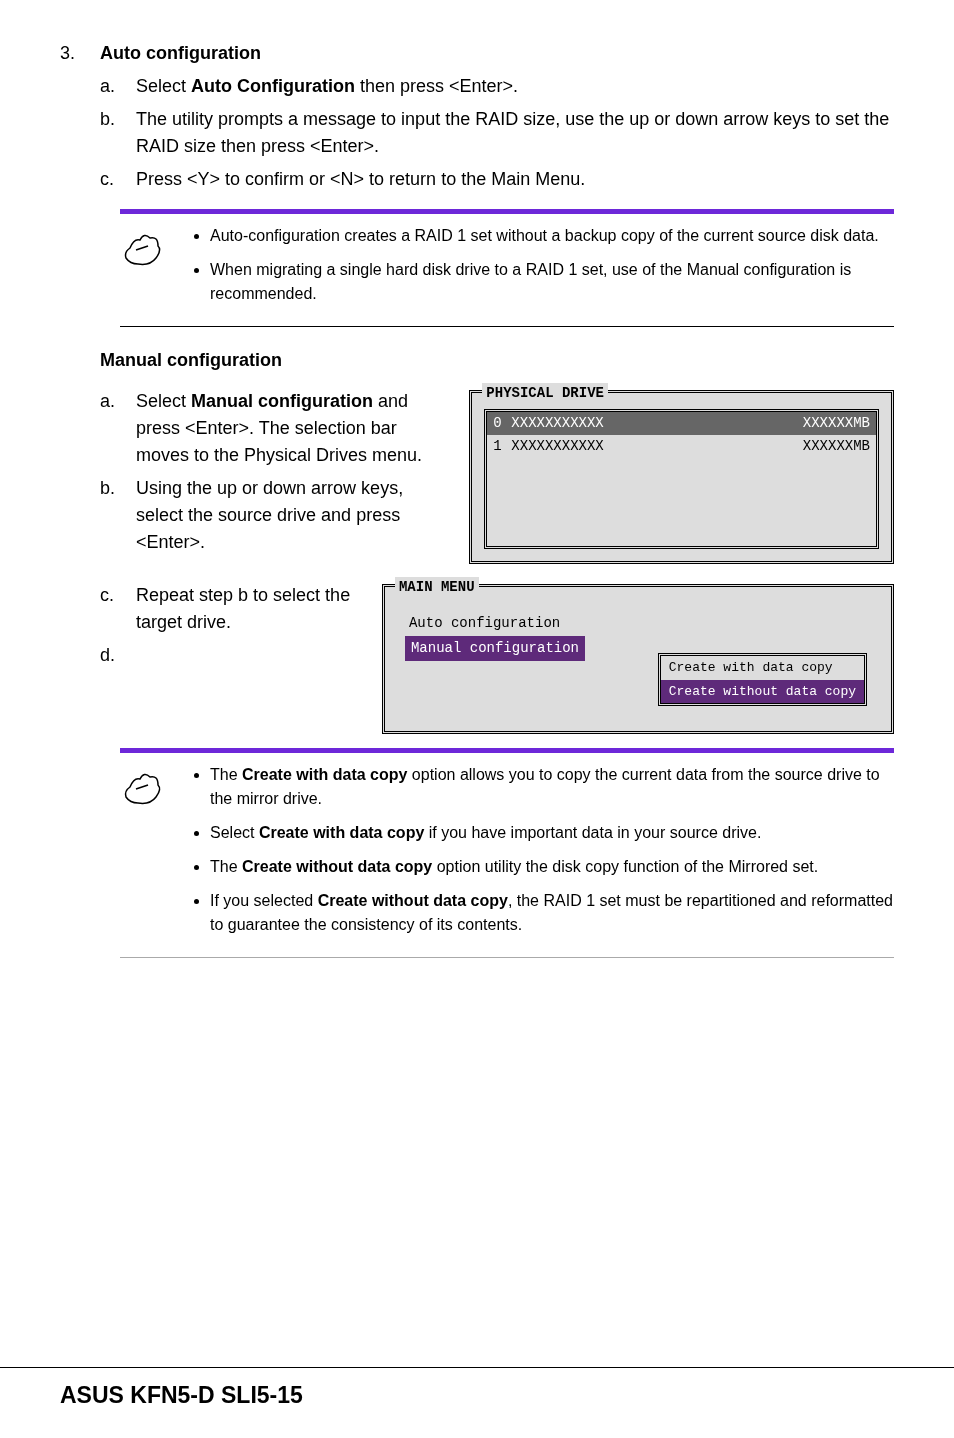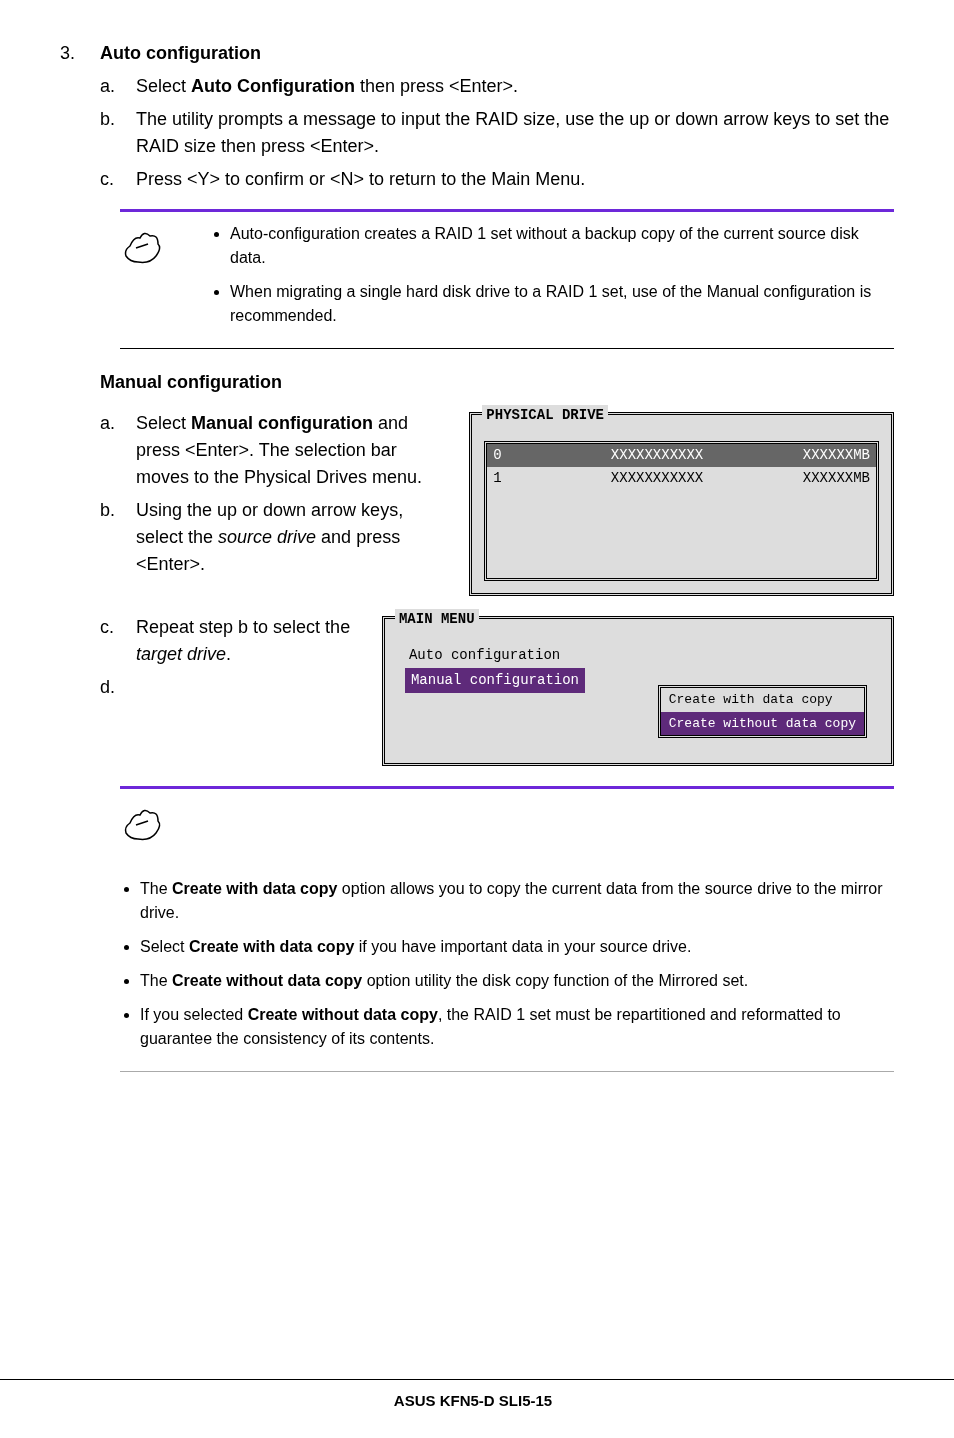--- a/index.html
+++ b/index.html
@@ -33,25 +33,24 @@
     margin-top: 6px;
     margin-bottom: 6px;
   }
   .sub-letter {
     width: 36px;
     flex-shrink: 0;
   }
   .sub-text { flex: 1; }
   .note-row {
     display: flex;
-    border-top: 3px solid #6d28d9;
+    border-top: 5px solid #6d28d9;
     border-bottom: 1px solid #000;
     padding: 10px 0;
     margin: 10px 0 20px 60px;
-    gap: 20px;
   }
   .note-row.thin {
     border-bottom: 1px solid #aaa;
   }
   .note-icon {
     width: 70px;
     flex-shrink: 0;
     font-size: 34px;
     padding-top: 4px;
   }
@@ -68,21 +67,21 @@
   .two-col2 {
     display: flex;
     gap: 12px;
     margin-top: 12px;
   }
   .two-col2 .left { flex: 0 0 34%; }
   .two-col2 .right { flex: 1; }
   .tui-box {
     border: 3px double #000;
     background: #ddd;
-    padding: 20px 12px 12px 12px;
+    padding: 10px 12px 12px 12px;
     font-family: "Courier New", monospace;
     font-size: 14px;
     position: relative;
     margin-top: 8px;
   }
   .tui-title {
     position: absolute;
     top: -10px;
     left: 10px;
     background: #ddd;
@@ -93,21 +92,21 @@
     border: 3px double #000;
     margin-top: 6px;
     padding: 0;
     min-height: 140px;
   }
   .tui-row {
     display: flex;
     padding: 1px 6px;
   }
   .tui-row .c1 { width: 18px; }
-  .tui-row .c2 { flex: 1; text-align: center; }
+  .tui-row .c2 { flex: 1; }
   .tui-row .c3 { text-align: center; }
   .tui-sel {
     background: #666;
     color: #fff;
   }
   .tui-box2 {
     border: 3px double #000;
     background: #ddd;
     padding: 10px 12px 12px 20px;
     font-family: "Courier New", monospace;
@@ -122,35 +121,35 @@
     position: absolute;
     right: 24px;
     top: 66px;
     border: 3px double #000;
     background: #ddd;
     font-family: "Courier New", monospace;
     font-size: 13px;
   }
   .popup div { padding: 2px 8px; white-space: nowrap; }
   .popup .psel { background: #5e2a7a; color: #fff; }
-  .italic { font-style: italic; }
+  .italic { }
   .footer {
     position: absolute;
     bottom: 26px;
     left: 0;
     right: 0;
     border-top: 1px solid #000;
     padding: 10px 68px 0 60px;
     display: flex;
-    justify-content: center;
+    justify-content: flex-start;
     font-weight: bold;
-    font-size: 15px;
+    font-size: 23px;
   }
   .sectionhdr { font-weight: bold; margin-bottom: 4px; }
-  .mt { margin-top: 20px; flex-direction: column; }
+  .mt { margin-top: 14px; }
 </style>
 </head>
 <body>
 
 <div class="page">
 
   <div class="num-list">
     <div class="num-col">3.</div>
     <div class="content-col">
       <div class="sectionhdr">Auto configuration</div>

